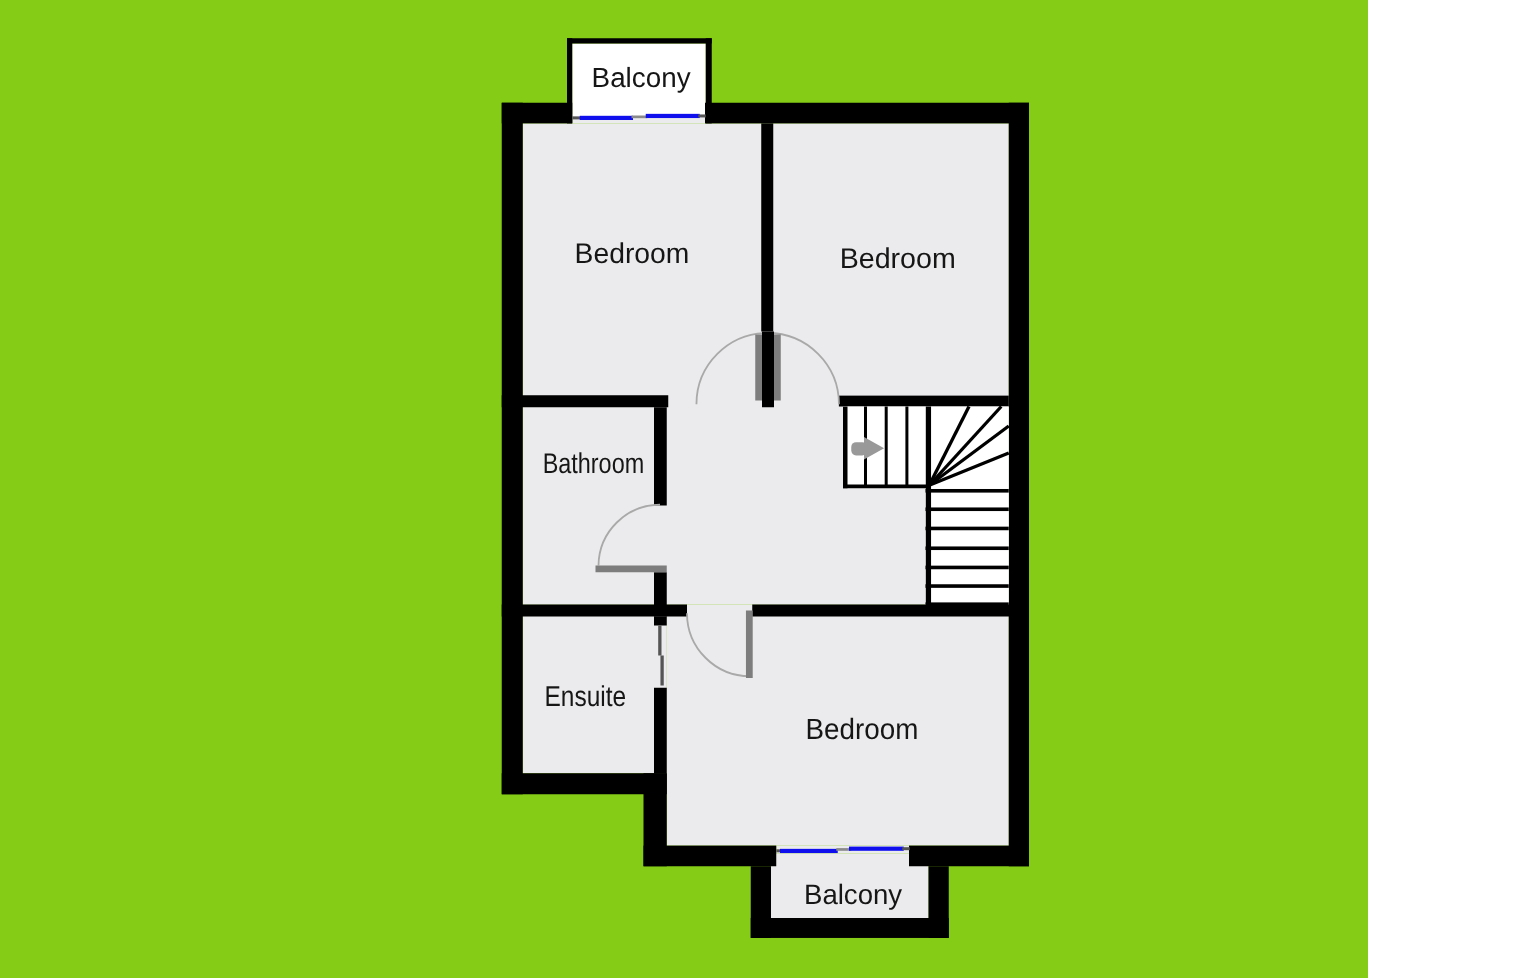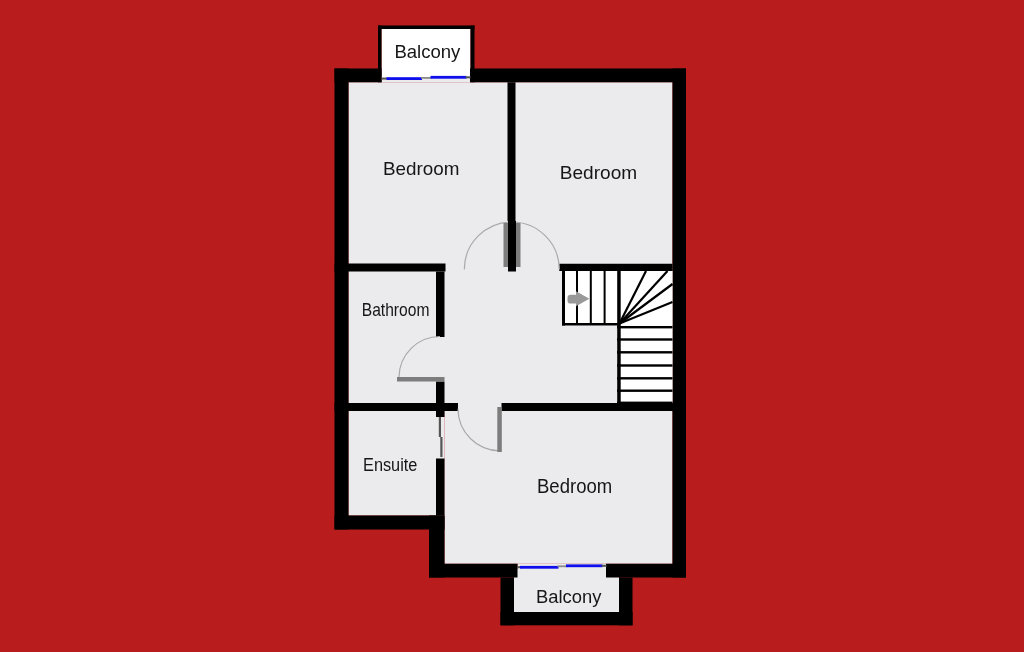--- a/index.html
+++ b/index.html
@@ -1,16 +1,16 @@
 <!DOCTYPE html>
 <html><head>
 <meta charset="utf-8">
 <style>
   html,body{margin:0;padding:0;background:#ffffff;}
-  #plan{position:relative;width:1024px;height:652px;background:#b91c1c;overflow:hidden;}
+  #plan{position:relative;width:912px;height:652px;background:#84cc16;overflow:hidden;}
   svg{position:absolute;left:0;top:0;}
   text{font-family:"Liberation Sans",sans-serif;fill:#161616;}
 </style>
 </head>
 <body>
 
 <div id="plan">
 <svg width="1024" height="652" viewBox="0 0 1024 652">
 
   <rect x="348.5" y="82.25" width="324" height="320.75" fill="#ebebed"></rect>

